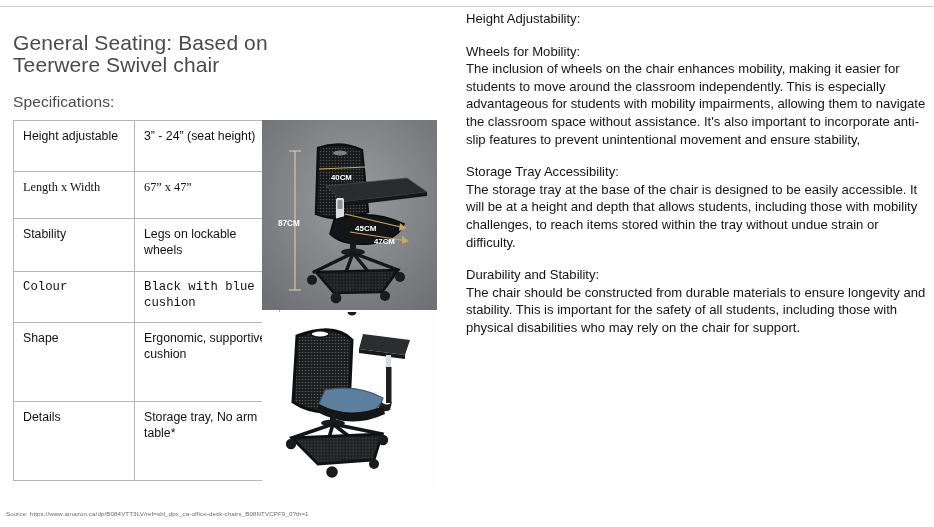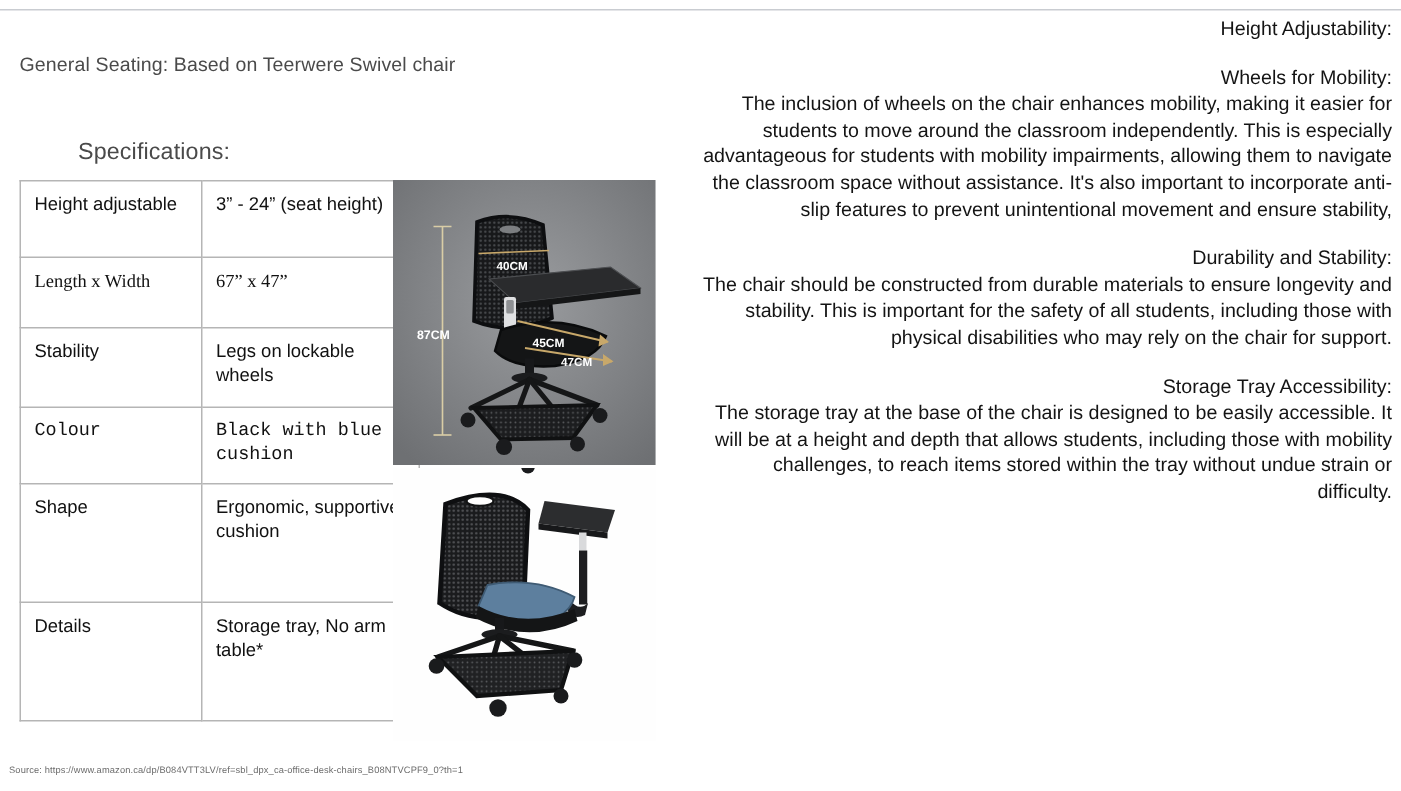--- a/index.html
+++ b/index.html
@@ -35,33 +35,32 @@
     left: 0;
     top: 14px;
     width: 458px;
     height: 480px;
   }
   .slide-title {
     position: absolute;
     left: 13px;
     top: 18px;
     width: 300px;
-    font-size: 13px;
+    font-size: 21px;
     line-height: 22px;
     color: #4a4a4a;
     letter-spacing: 0.1px;
   }
   .spec-label {
     position: absolute;
     left: 13px;
     top: 79px;
     font-size: 15.5px;
     color: #4a4a4a;
     letter-spacing: 0.1px;
-    margin-left: 39px;
   }
 
   
   .spec-table {
     position: absolute;
     left: 13px;
     top: 106px;
     width: 232px;
     border-collapse: collapse;
     table-layout: fixed;
@@ -106,21 +105,20 @@
   
   .photo svg { display: block; width: 100%; height: 100%; }
 
   
   .right-col {
     position: absolute;
     left: 466px;
     top: 10px;
     width: 462px;
     height: 512px;
-    text-align: right;
   }
   .para {
     font-size: 13.1px;
     line-height: 17.6px;
     color: #141414;
     margin: 0 0 15px 0;
   }
   .para:last-child { margin-bottom: 0; }
   .para .hdr { display: block; }
 
@@ -319,22 +317,22 @@
   </div>
 
   <div class="right-col">
     <p class="para">
       <span class="hdr">Height Adjustability:</span>
     </p>
     <p class="para">
       <span class="hdr">Wheels for Mobility:</span><span>The inclusion of wheels on the chair enhances mobility, making it easier for students to move around the classroom independently. This is especially advantageous for students with mobility impairments, allowing them to navigate the classroom space without assistance. It's also important to incorporate anti-slip features to prevent unintentional movement and ensure stability,</span>
     </p>
     <p class="para">
+      <span class="hdr">Storage Tray Accessibility:</span><span>The storage tray at the base of the chair is designed to be easily accessible. It will be at a height and depth that allows students, including those with mobility challenges, to reach items stored within the tray without undue strain or difficulty.</span>
+    </p>
+    <p class="para">
       <span class="hdr">Durability and Stability:</span><span>The chair should be constructed from durable materials to ensure longevity and stability. This is important for the safety of all students, including those with physical disabilities who may rely on the chair for support.</span>
     </p>
-    <p class="para">
-      <span class="hdr">Storage Tray Accessibility:</span><span>The storage tray at the base of the chair is designed to be easily accessible. It will be at a height and depth that allows students, including those with mobility challenges, to reach items stored within the tray without undue strain or difficulty.</span>
-    </p>
   </div>
 
   <div class="source">Source: https://www.amazon.ca/dp/B084VTT3LV/ref=sbl_dpx_ca-office-desk-chairs_B08NTVCPF9_0?th=1</div>
 
 </div>
 
 </body></html>

